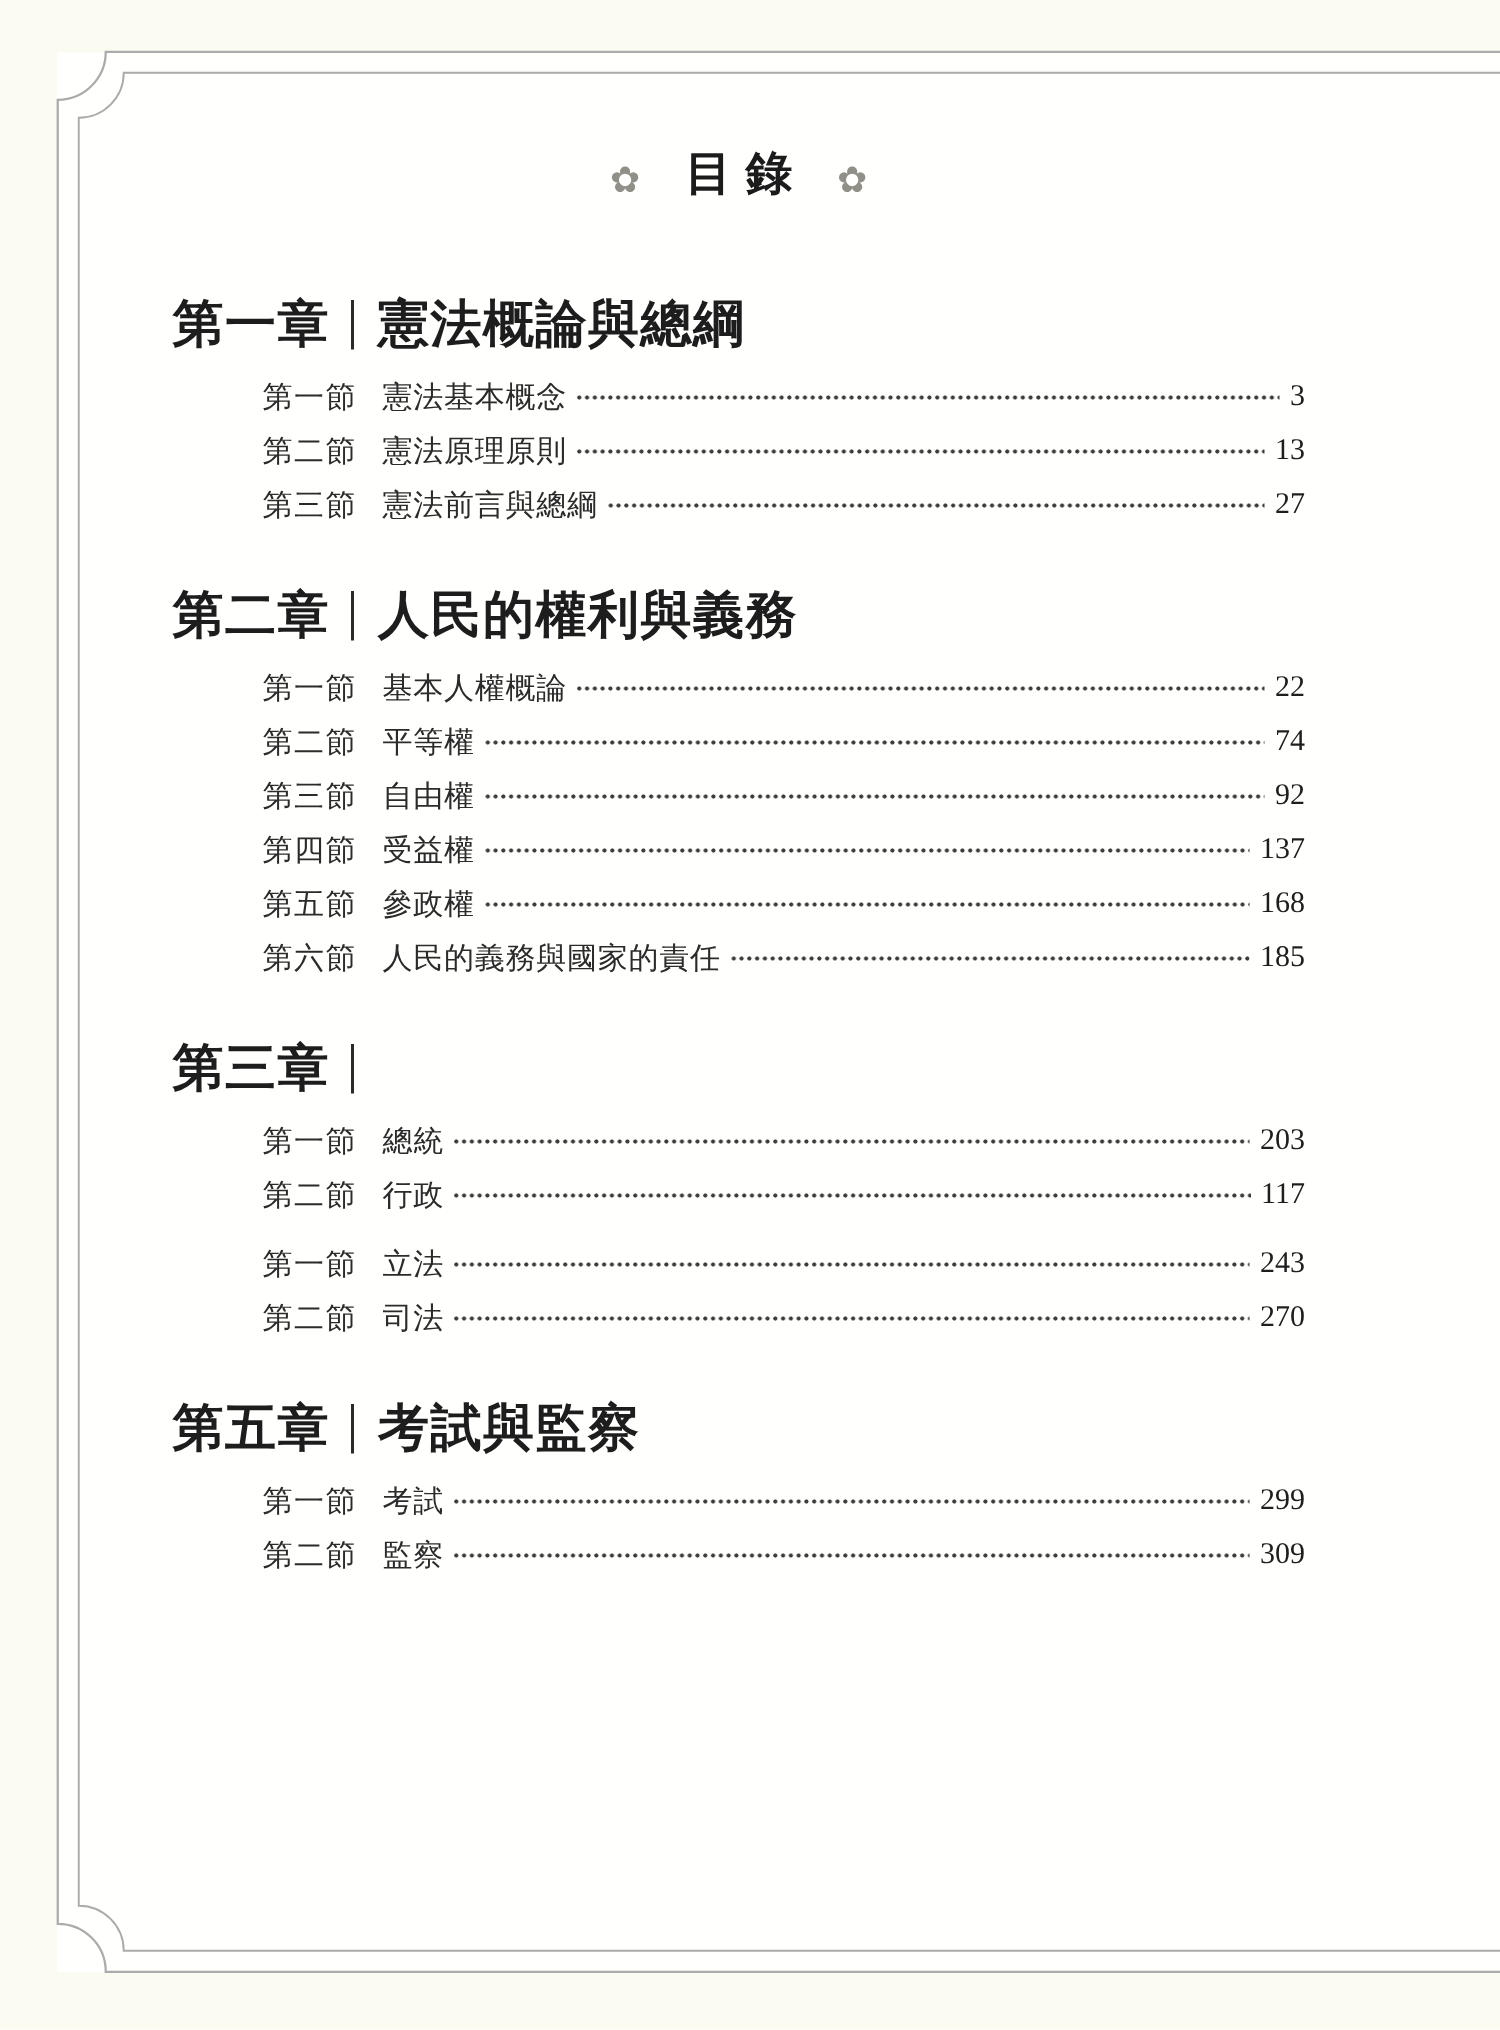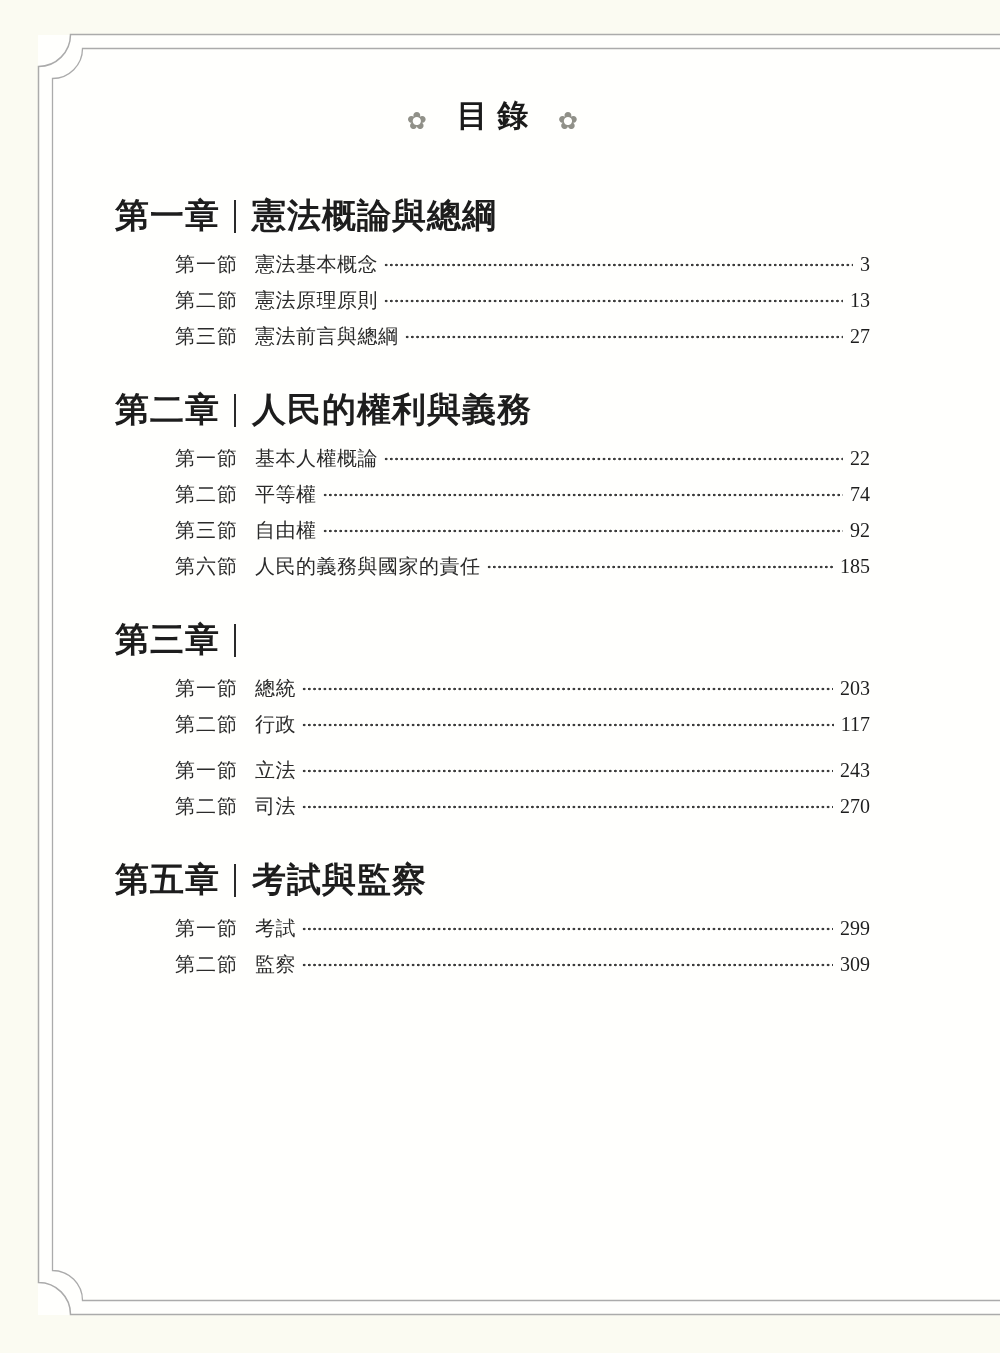--- a/index.html
+++ b/index.html
@@ -180,21 +180,33 @@
     <span class="pagenum">74</span>
   </div>
 
   <div class="toc-row">
     <span class="sec-label">第三節</span>
     <span class="sec-title">自由權</span>
     <span class="dots"></span>
     <span class="pagenum">92</span>
   </div>
 
-
+  <div class="toc-row">
+    <span class="sec-label">第四節</span>
+    <span class="sec-title">受益權</span>
+    <span class="dots"></span>
+    <span class="pagenum">137</span>
+  </div>
+
+  <div class="toc-row">
+    <span class="sec-label">第五節</span>
+    <span class="sec-title">參政權</span>
+    <span class="dots"></span>
+    <span class="pagenum">168</span>
+  </div>
 
   <div class="toc-row">
     <span class="sec-label">第六節</span>
     <span class="sec-title">人民的義務與國家的責任</span>
     <span class="dots"></span>
     <span class="pagenum">185</span>
   </div>
 </div>
   </section>
 

